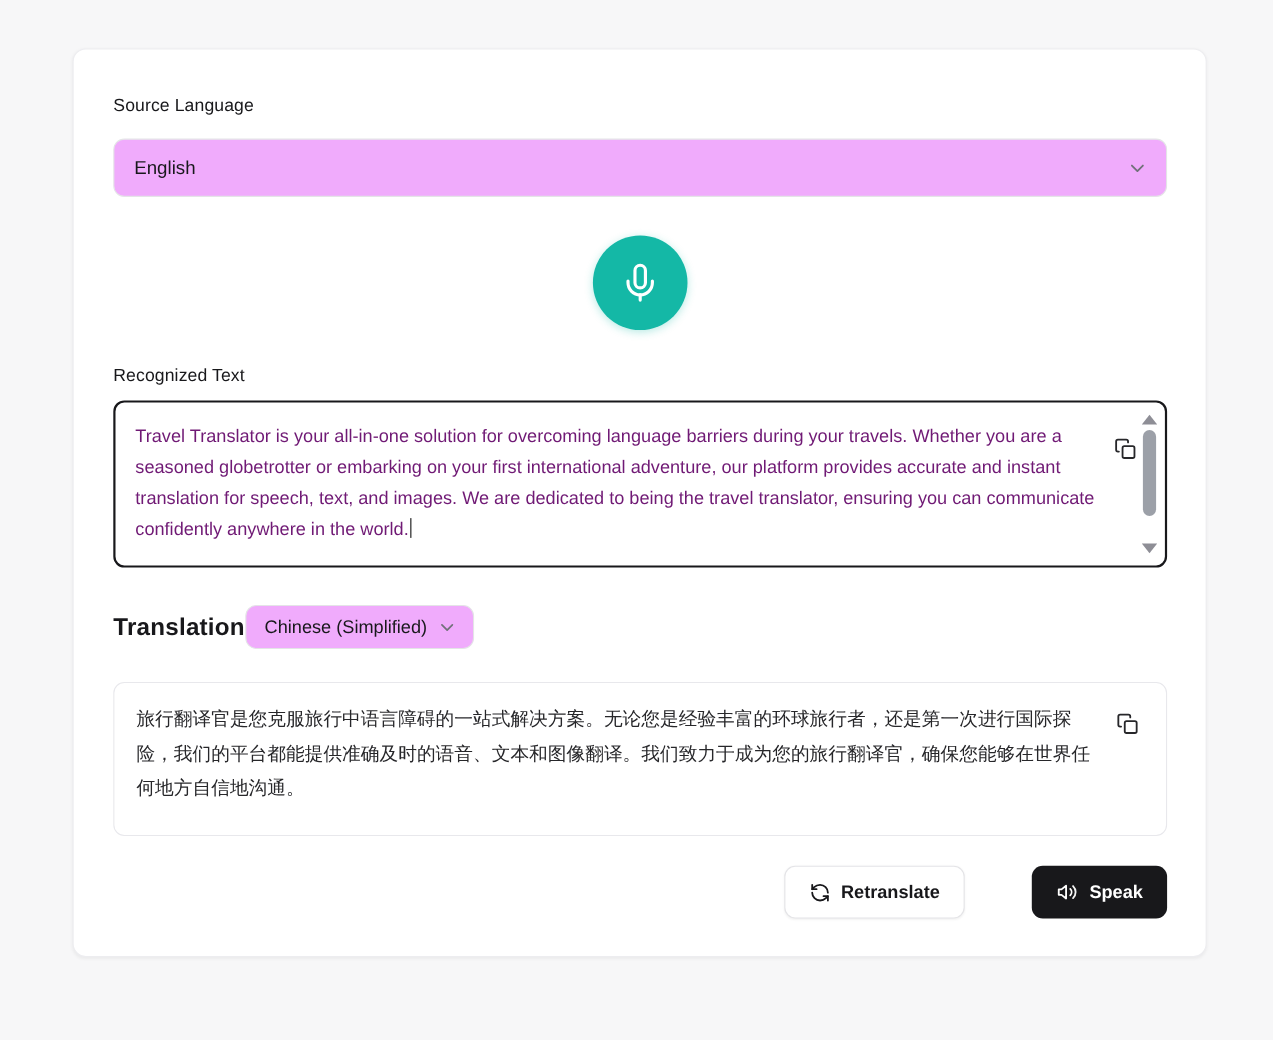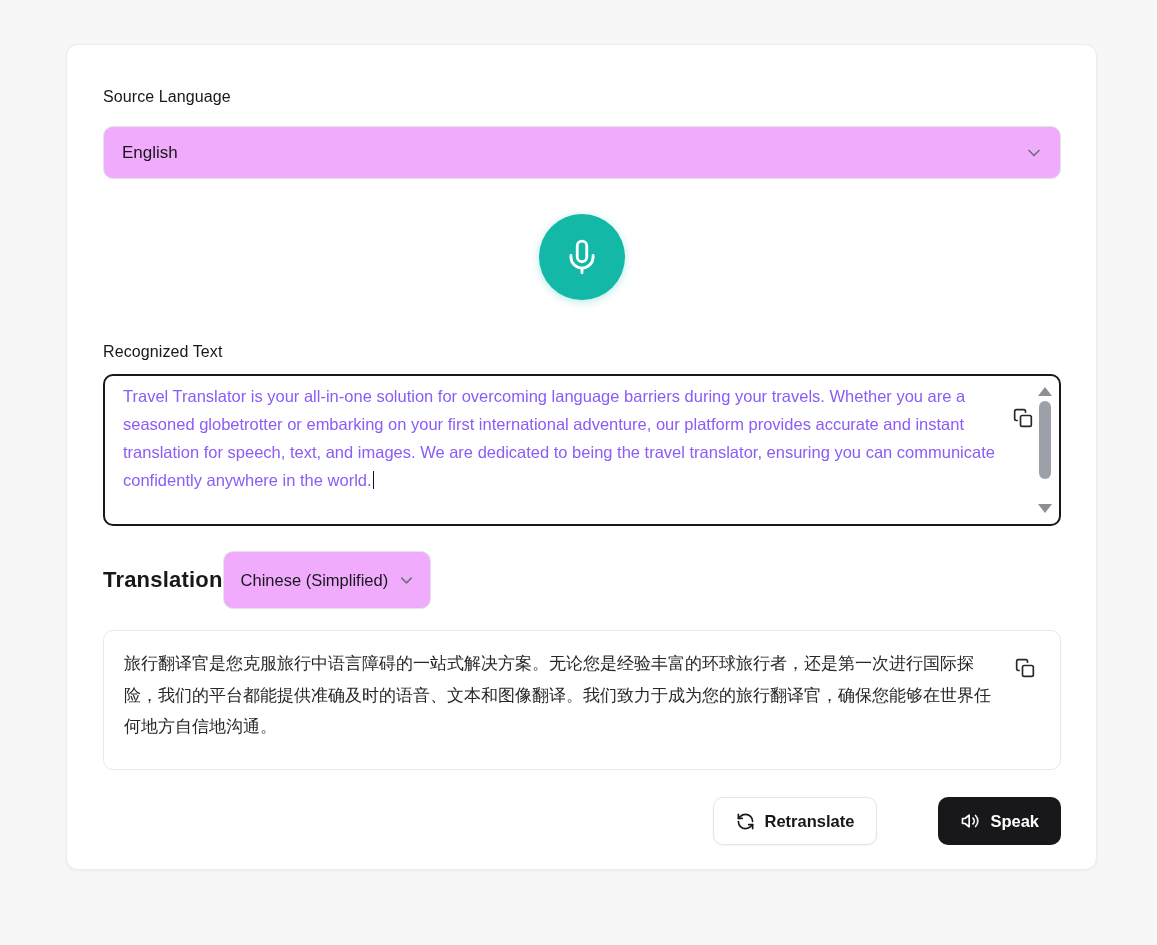--- a/index.html
+++ b/index.html
@@ -31,26 +31,26 @@
     margin-top:19px;
   }
   .select .chev { color:#71717a; display:flex; }
   .mic-row { display:flex; justify-content:center; margin-top:35px; }
   .mic-btn {
     width:86px; height:86px; border-radius:50%;
     background:#14b8a6; border:none; cursor:pointer;
     display:flex; align-items:center; justify-content:center;
     color:#fff; box-shadow:0 2px 8px rgba(20,184,166,.30);
   }
-  .label2 { margin-top:42px; }
+  .label2 { margin-top:32px; }
   .textbox {
     position:relative; margin-top:12px;
     height:152px; border:2px solid #18181b; border-radius:10px;
-    padding:6px 62px 13px 18px;
-    font-size:16.5px; line-height:28px; color:#8b5cf6;
+    padding:17px 62px 13px 18px;
+    font-size:16.5px; line-height:28px; color:#701a75;
     overflow:hidden; cursor:text;
   }
   .caret {
     display:inline-block; width:1.5px; height:18px; background:#111;
     vertical-align:-3px; margin-left:1px;
   }
   .copy-btn {
     position:absolute; background:none; border:none; cursor:pointer;
     color:#27272a; padding:0; display:flex;
   }
@@ -64,21 +64,21 @@
   .scroll-arrow { width:0; height:0; border-left:7px solid transparent; border-right:7px solid transparent; cursor:pointer; }
   .scroll-arrow.up   { border-bottom:9px solid #8e8e96; }
   .scroll-arrow.down { border-top:9px solid #8e8e96; }
   .scroll-thumb {
     width:12px; height:78px; background:#9ca0a8; border-radius:7px;
     margin-top:5px; margin-bottom:auto; cursor:grab;
   }
   .section-row { display:flex; justify-content:flex-start; align-items:center; margin-top:31px; height:46px; }
   .section-title { font-size:22px; font-weight:700; color:#18181b; letter-spacing:.2px; }
   .select.small {
-    margin-top:0; height:58px; padding:0 14px 0 17px;
+    margin-top:0; height:40px; padding:0 14px 0 17px;
     font-size:16.5px; gap:9px; border-radius:10px;
   }
   .output-box {
     position:relative; margin-top:27px;
     min-height:140px; border:1px solid #e8e8ec; border-radius:10px;
     padding:17px 62px 17px 20px;
     font-size:17px; line-height:31.5px; color:#27272a;
   }
   .actions { display:flex; justify-content:flex-end; align-items:center; gap:13px; margin-top:27px; }
   .btn {

